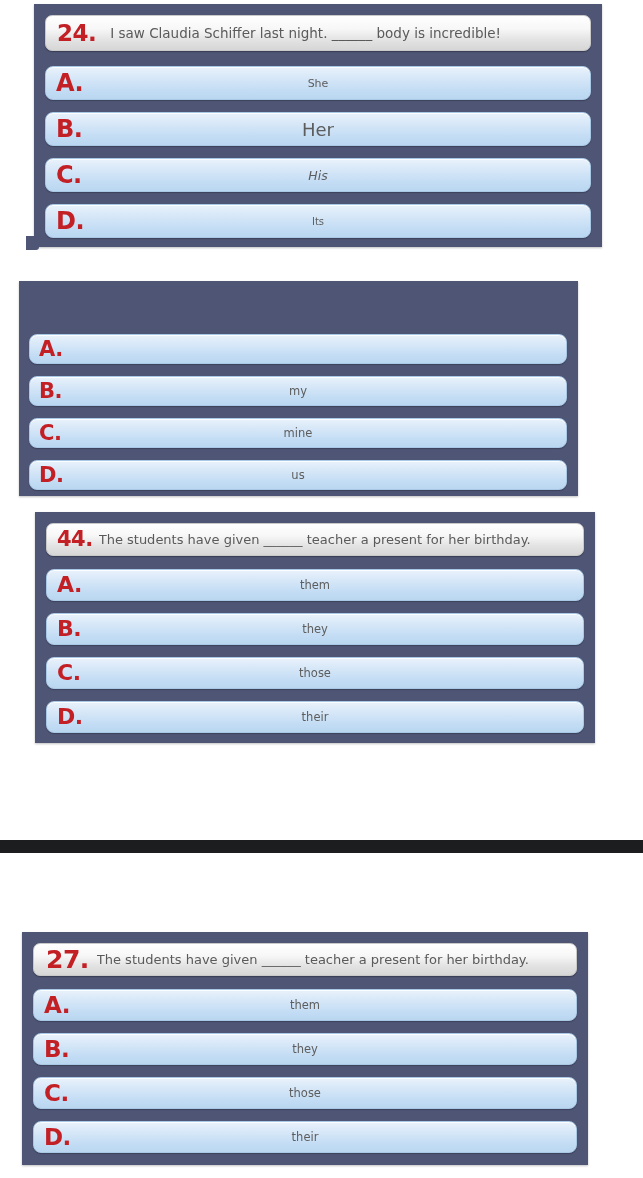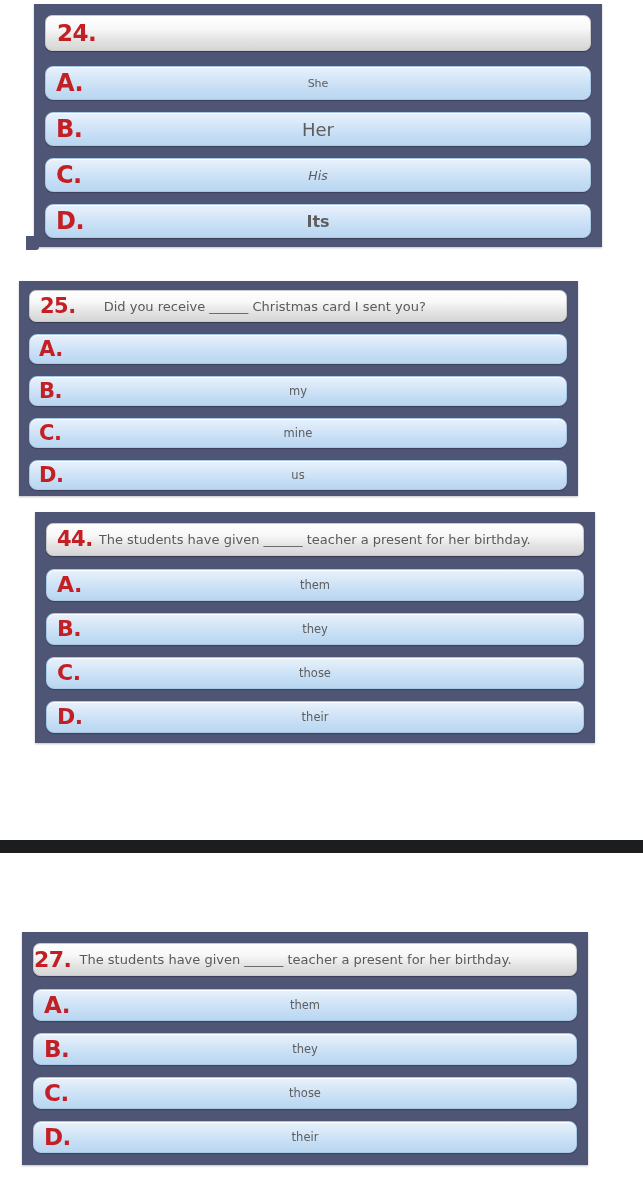--- a/index.html
+++ b/index.html
@@ -112,20 +112,21 @@
   }
 </style>
 </head>
 <body>
 
 <div class="qcard" style="left:34px; top:4px; width:568px; height:243px;">
   <div class="qcard-inner">
 
     <div class="prompt" style="left:11px; top:11px; width:546px; height:36px;">
       <span class="qnum" style="font-size:23px; margin-left:11px; margin-right:14px;">24.</span>
+      <span class="qtext" style="font-size:13.5px;">I saw Claudia Schiffer last night. ______ body is incredible!</span>
     </div>
 
     <div class="option" style="left:11px; top:62px; width:546px; height:34px;">
       <span class="oletter" style="font-size:24px; margin-left:10px; width:36px;">A.</span>
       <span class="otext" style="font-size:11px;">She</span>
       <span class="ospacer" style="width:46px;"></span>
     </div>
 
     <div class="option" style="left:11px; top:108px; width:546px; height:34px;">
       <span class="oletter" style="font-size:24px; margin-left:10px; width:36px;">B.</span>
@@ -134,36 +135,32 @@
     </div>
 
     <div class="option" style="left:11px; top:154px; width:546px; height:34px;">
       <span class="oletter" style="font-size:24px; margin-left:10px; width:36px;">C.</span>
       <span class="otext" style="font-size:12.5px;font-style:italic;">His</span>
       <span class="ospacer" style="width:46px;"></span>
     </div>
 
     <div class="option" style="left:11px; top:200px; width:546px; height:34px;">
       <span class="oletter" style="font-size:24px; margin-left:10px; width:36px;">D.</span>
-      <span class="otext" style="font-size:16px;font-weight:bold;">Its</span>
+      <span class="otext" style="font-size:10px;">Its</span>
       <span class="ospacer" style="width:46px;"></span>
     </div>
 
   </div>
 </div>
 
 <div class="card-tab" style="left:9px; top:236px; width:30px; height:14px;"></div>
 
 <div class="qcard" style="left:19px; top:281px; width:559px; height:215px;">
   <div class="qcard-inner">
 
-    <div class="prompt" style="left:10px; top:9px; width:538px; height:32px;">
-      <span class="qnum" style="font-size:21px; margin-left:10px; margin-right:28px;">25.</span>
-      <span class="qtext" style="font-size:13px;">Did you receive ______ Christmas card I sent you?</span>
-    </div>
 
     <div class="option" style="left:10px; top:53px; width:538px; height:30px;">
       <span class="oletter" style="font-size:21px; margin-left:9px; width:34px;">A.</span>
       <span class="otext" style="font-size:11.5px;margin-top:41px;">yours</span>
       <span class="ospacer" style="width:43px;"></span>
     </div>
 
     <div class="option" style="left:10px; top:95px; width:538px; height:30px;">
       <span class="oletter" style="font-size:21px; margin-left:9px; width:34px;">B.</span>
       <span class="otext" style="font-size:11.5px;">my</span>
@@ -219,21 +216,21 @@
 
   </div>
 </div>
 
 <div class="separator" style="top:840px; height:13px;"></div>
 
 <div class="qcard" style="left:22px; top:932px; width:566px; height:233px;">
   <div class="qcard-inner">
 
     <div class="prompt" style="left:11px; top:11px; width:544px; height:33px;">
-      <span class="qnum" style="font-size:22px; margin-left:0; margin-right:8px;">27.</span>
+      <span class="qnum" style="font-size:25px; margin-left:12px; margin-right:8px;">27.</span>
       <span class="qtext" style="font-size:13px;">The students have given ______ teacher a present for her birthday.</span>
     </div>
 
     <div class="option" style="left:11px; top:57px; width:544px; height:32px;">
       <span class="oletter" style="font-size:23px; margin-left:10px; width:35px;">A.</span>
       <span class="otext" style="font-size:11.5px;">them</span>
       <span class="ospacer" style="width:45px;"></span>
     </div>
 
     <div class="option" style="left:11px; top:101px; width:544px; height:32px;">

